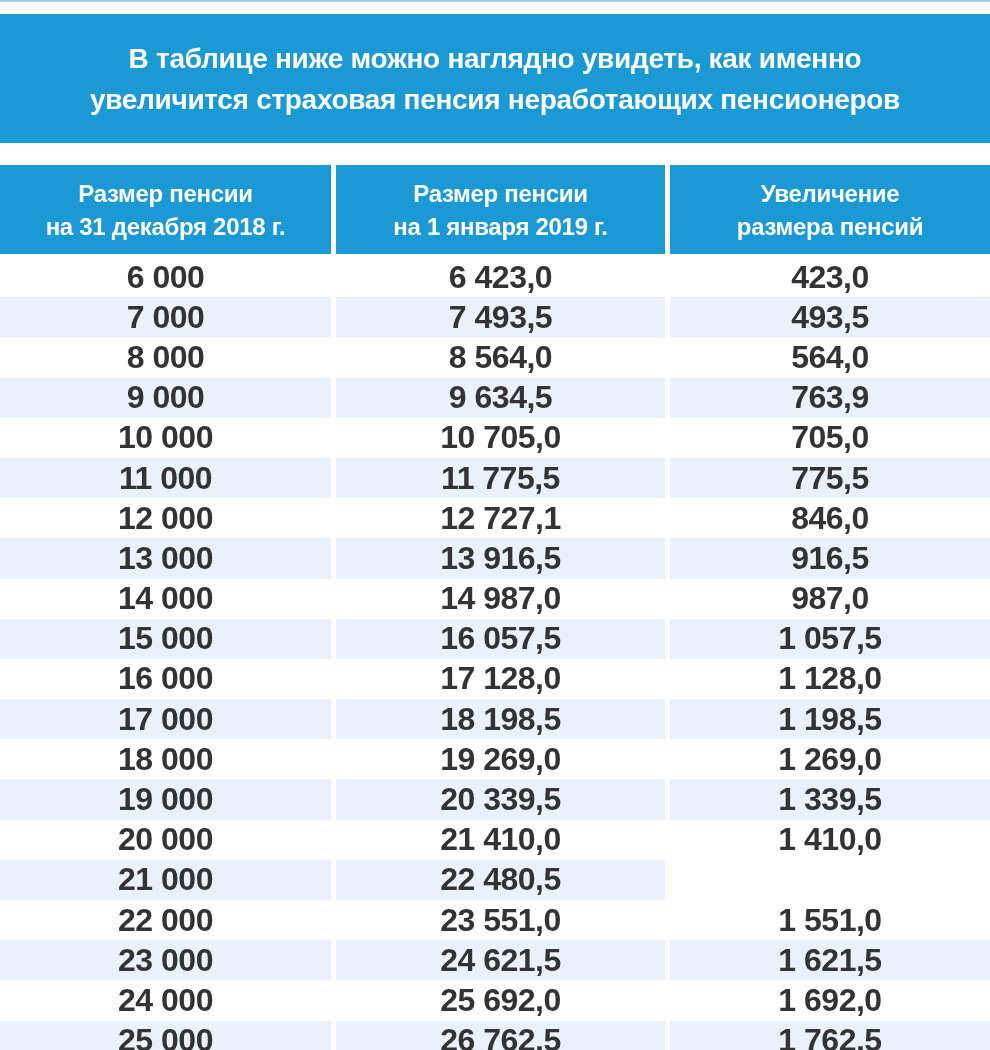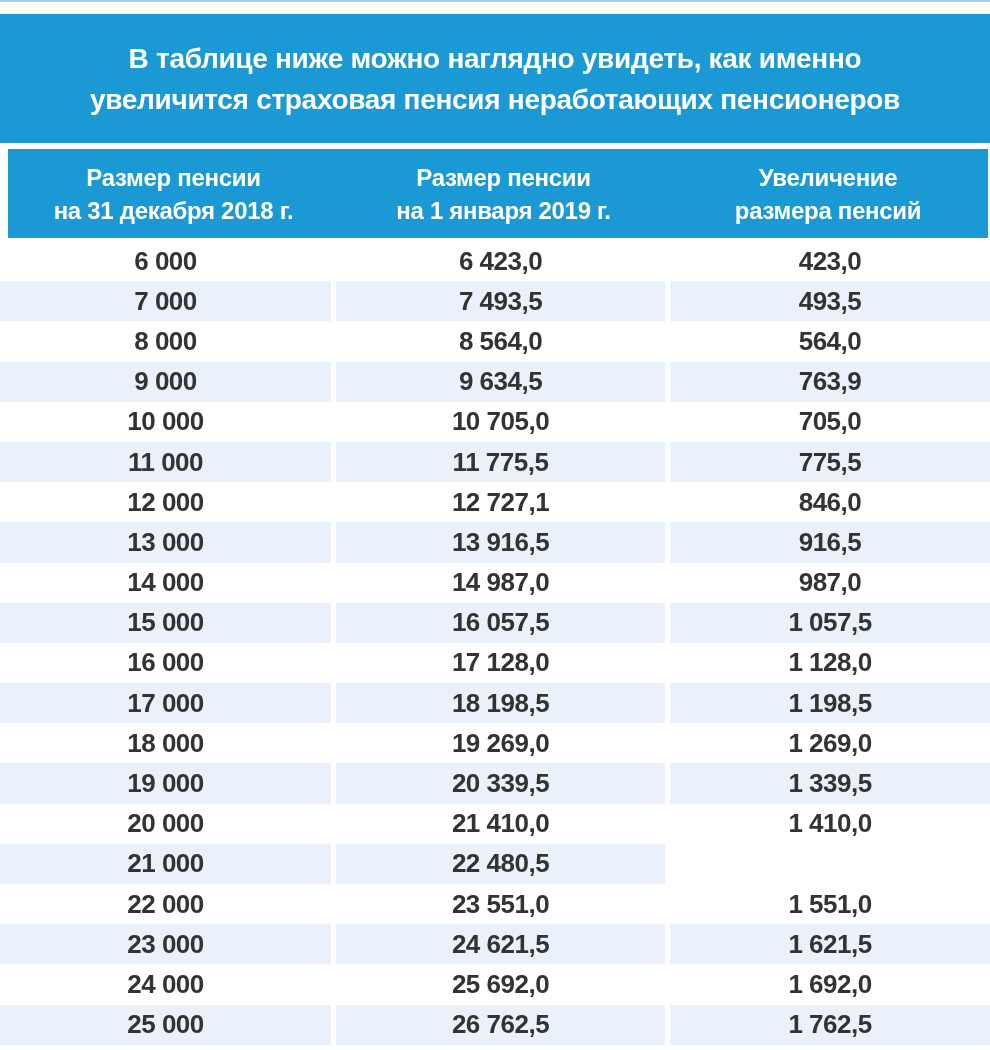--- a/index.html
+++ b/index.html
@@ -28,25 +28,25 @@
     margin: 0;
     color: var(--header-text, #ffffff);
     font-size: 28px;
     font-weight: bold;
     line-height: 41px;
     text-align: center;
     white-space: pre-line;
     letter-spacing: -0.3px;
   }
   .header-row {
-    margin-top: 6px;
+    margin-top: 22px;
     height: 89px;
     display: grid;
     grid-template-columns: 331px 329px 320px;
-    padding-left: 8px;
+    column-gap: 5px;
   }
   .header-cell {
     background: var(--accent, #1b99d5);
     color: var(--header-text, #ffffff);
     display: flex;
     align-items: center;
     justify-content: center;
     text-align: center;
     font-size: 24px;
     font-weight: bold;
@@ -58,21 +58,21 @@
   .row {
     height: 40.2px;
     display: grid;
     grid-template-columns: 331px 329px 320px;
     column-gap: 5px;
   }
   .cell {
     display: flex;
     align-items: center;
     justify-content: center;
-    font-size: 26px;
+    font-size: 32px;
     font-weight: bold;
     color: var(--text, #333333);
     letter-spacing: -0.5px;
     background: transparent;
     text-align: center;
   }
   .row.alt .cell { background: var(--row-alt, #eaf1fa); }
 </style>
 </head>
 <body>

